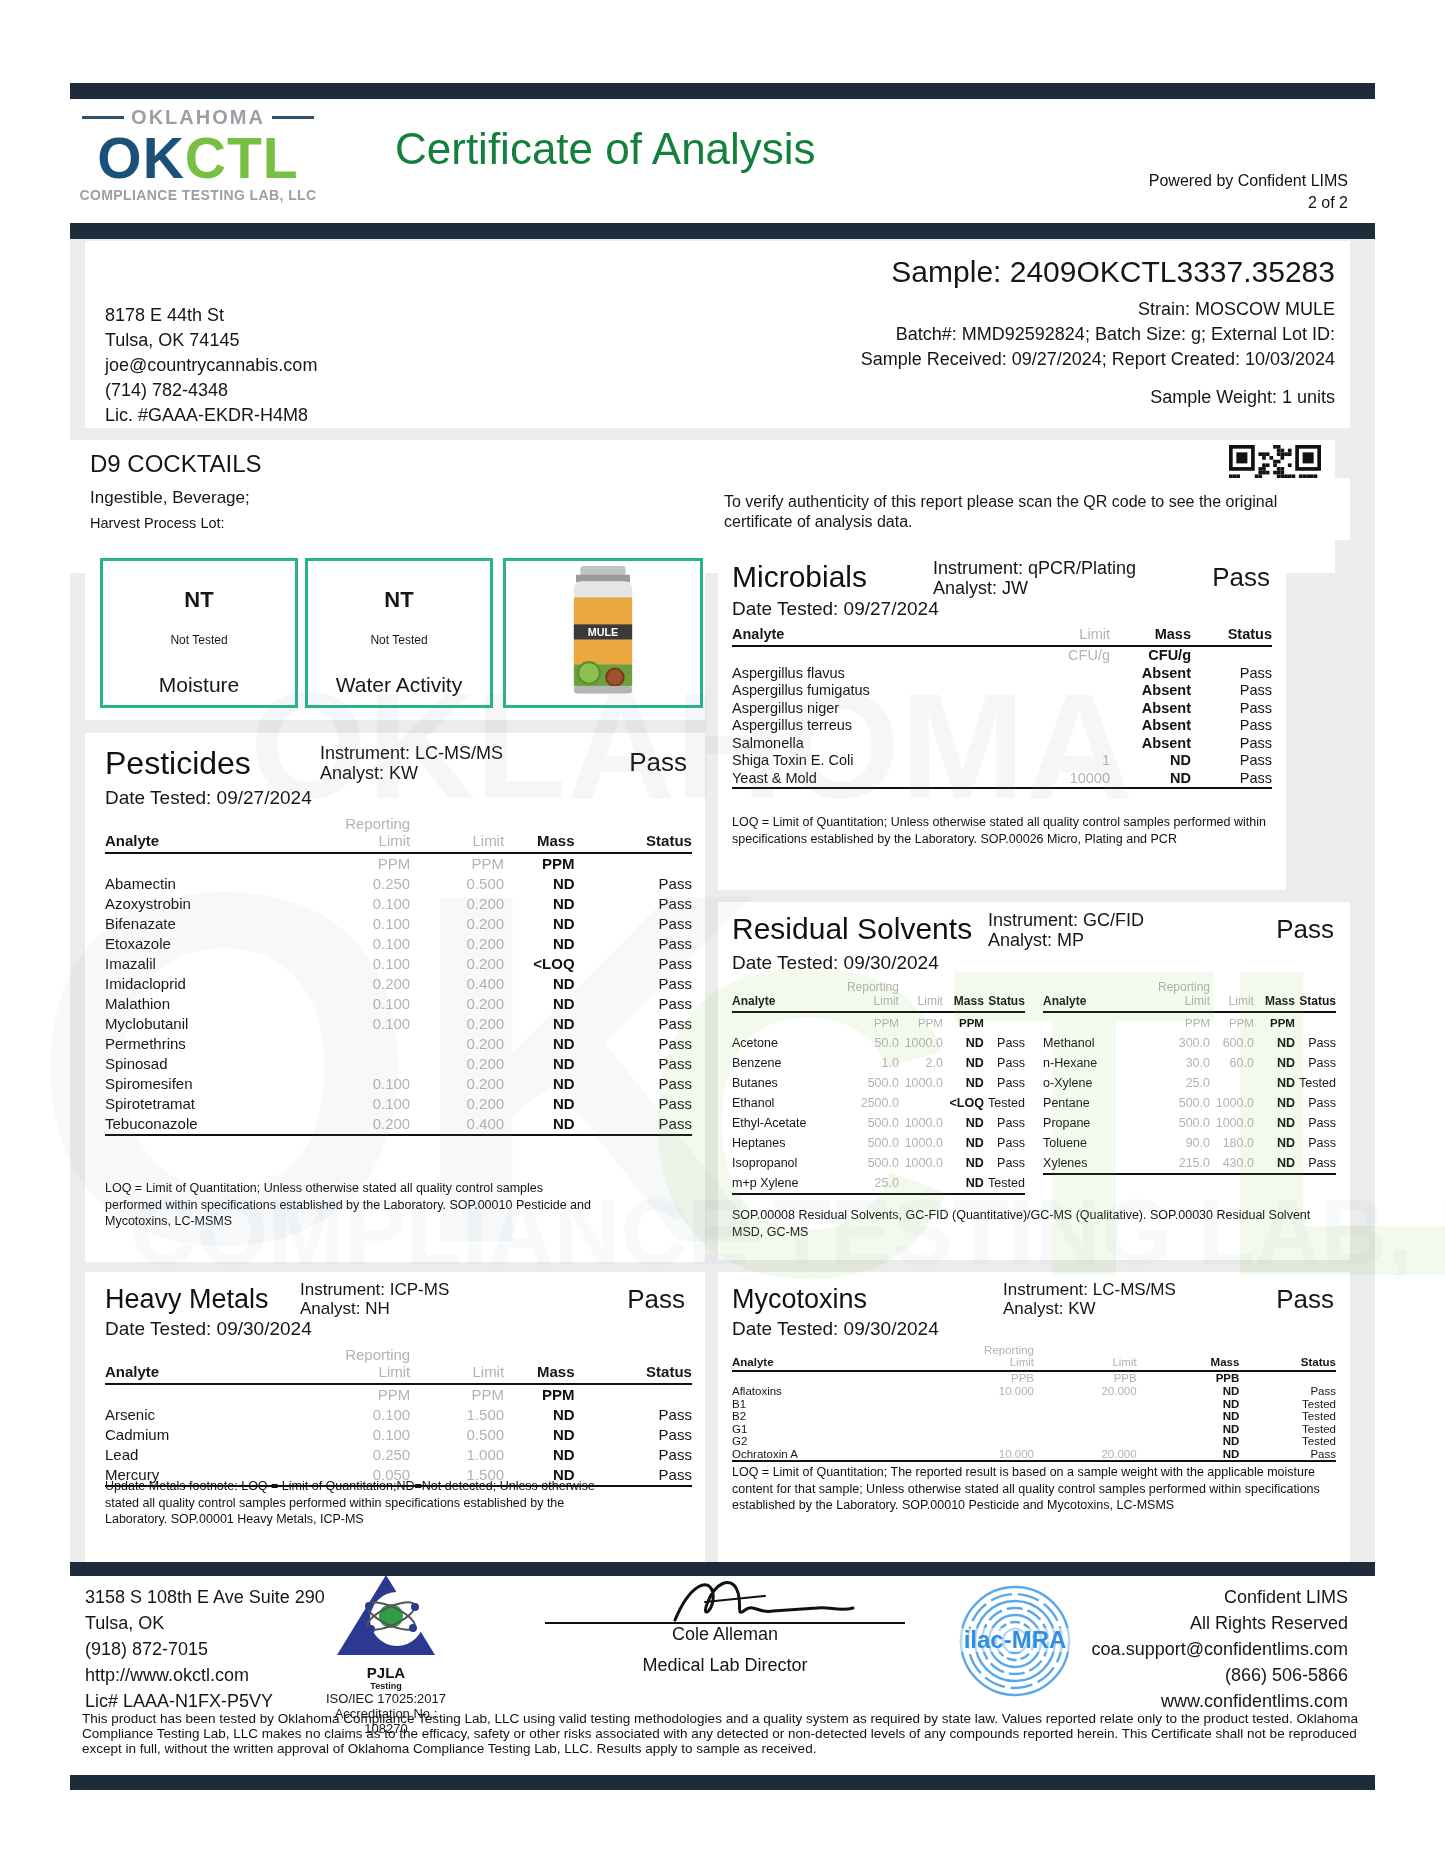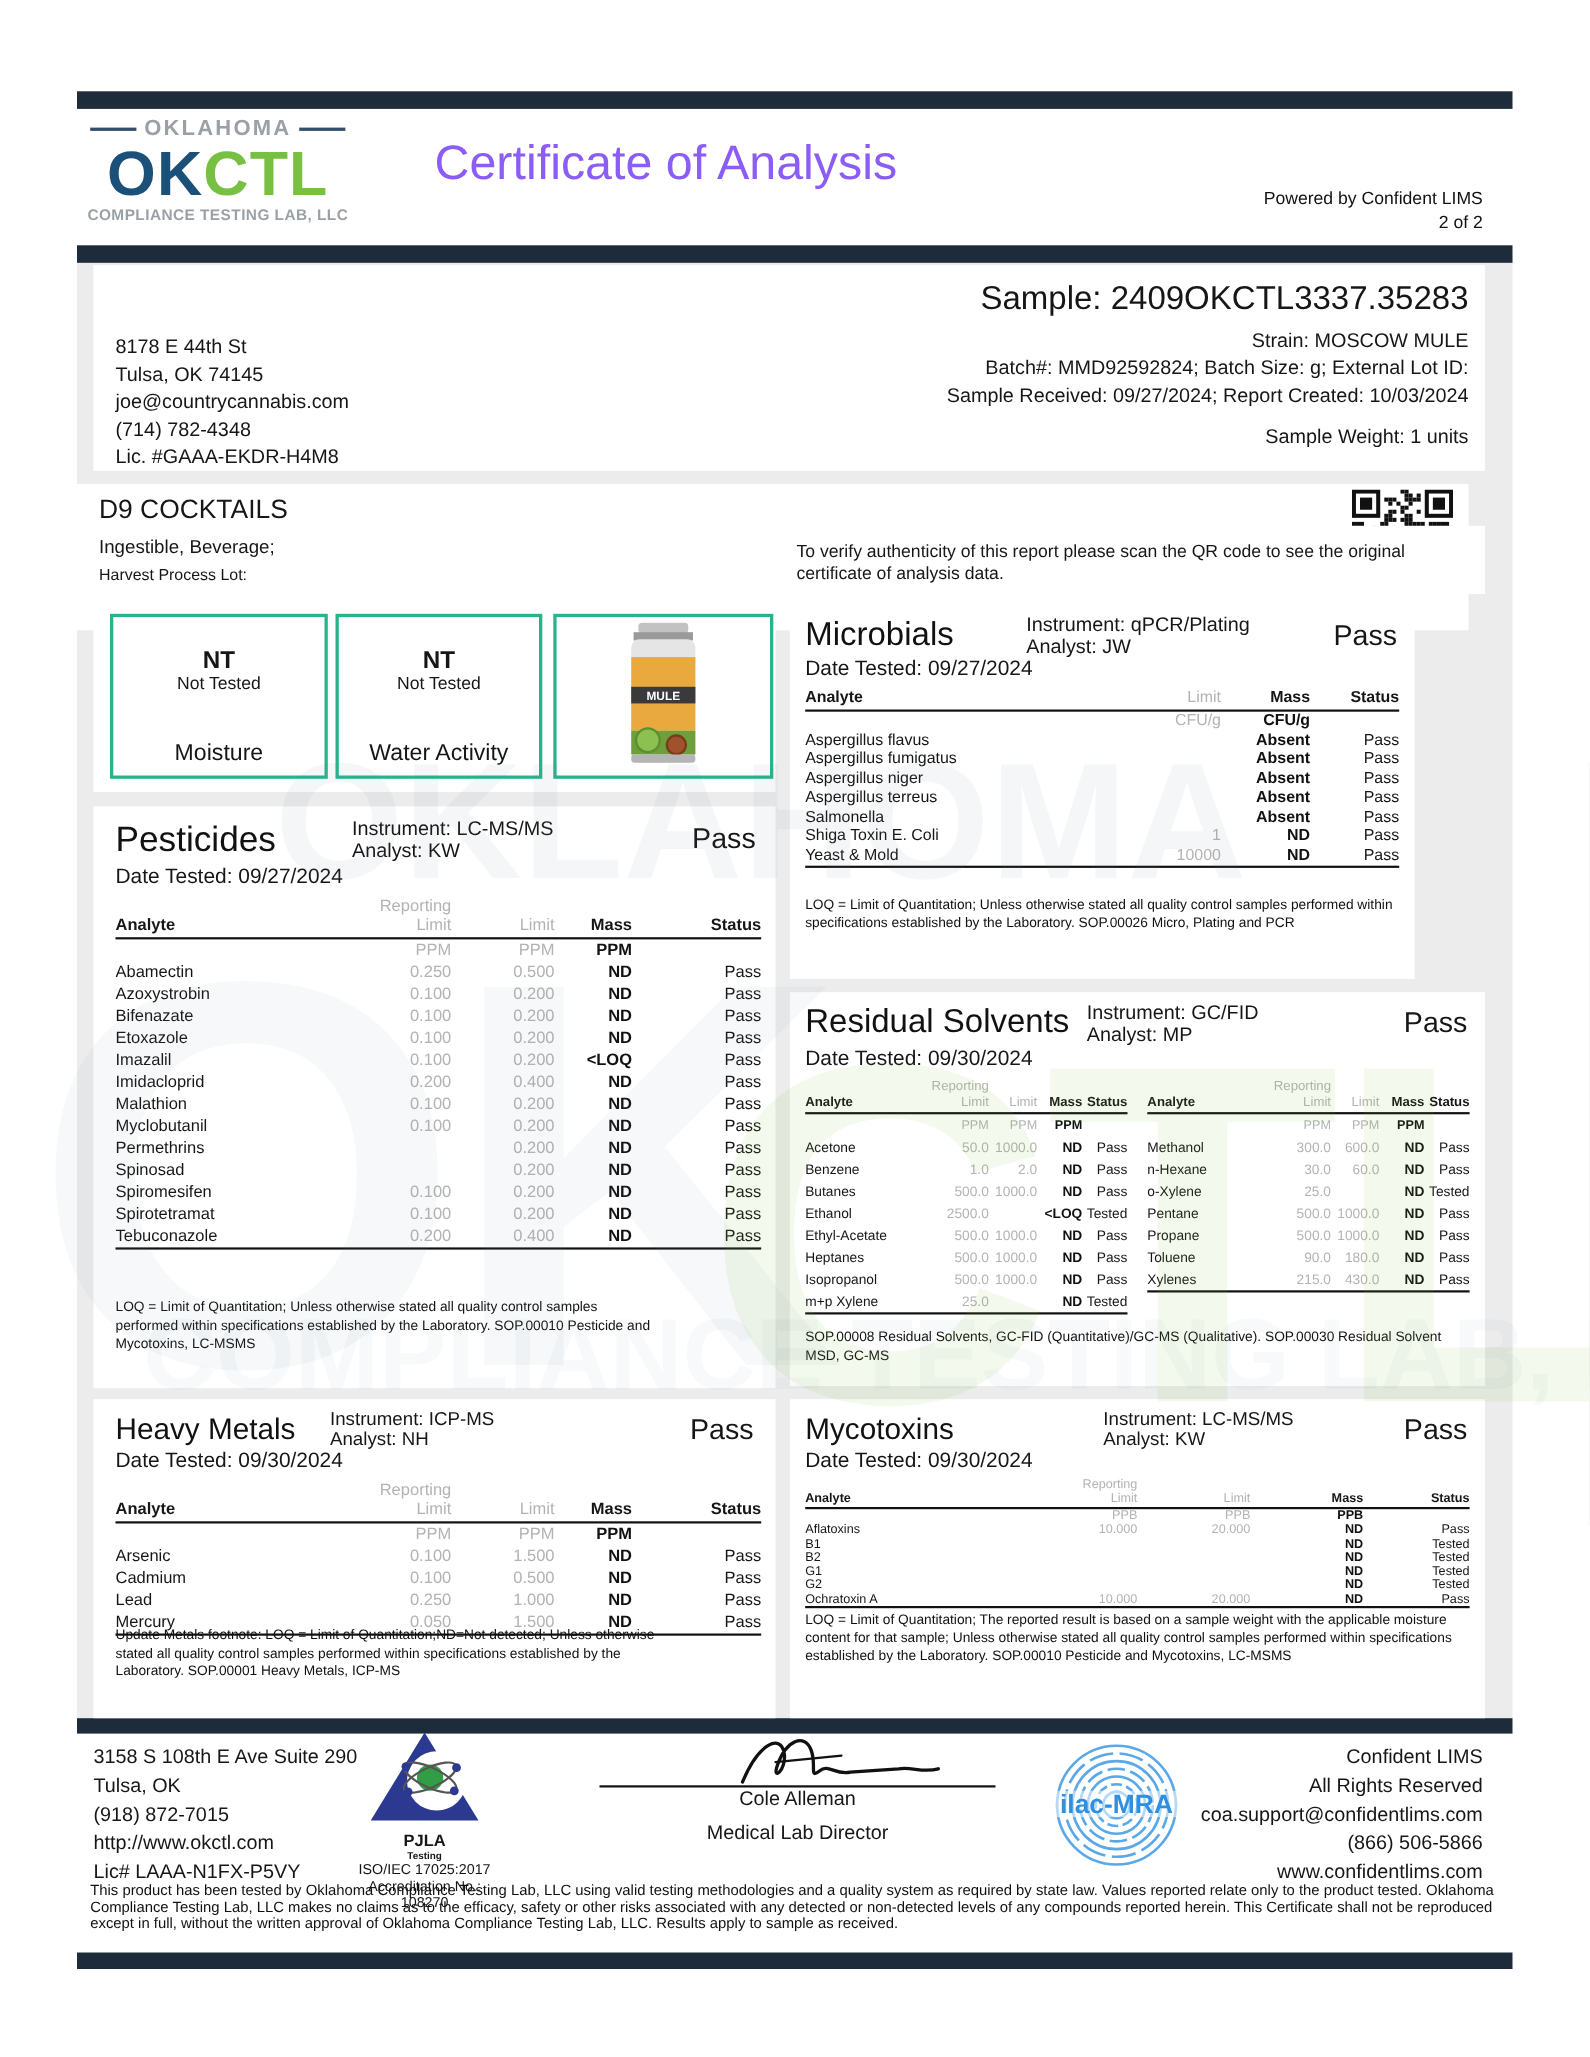--- a/index.html
+++ b/index.html
@@ -13,21 +13,21 @@
   #main-bg{position:absolute;left:70px;top:239px;width:1305px;height:1323px;background:#ececec}
   .card{position:absolute;background:#fff}
 
   
   #logo{position:absolute;left:70px;top:106px;width:256px;text-align:center}
   .logo-row1{display:flex;align-items:center;justify-content:center;gap:7px;color:#9aa0a6;font-weight:700;font-size:20px;letter-spacing:2px}
   .logo-row1 .rule{width:42px;height:3px;background:#33506b}
   .logo-main{font-size:57px;font-weight:800;letter-spacing:1px;line-height:58px}
   .logo-ok{color:#1b5078}.logo-ctl{color:#77c043}
   .logo-sub{font-size:14px;font-weight:700;color:#9aa0a6;letter-spacing:.4px}
-  #doc-title{position:absolute;left:395px;top:124px;font-size:44px;color:#8b5cf6}
+  #doc-title{position:absolute;left:395px;top:124px;font-size:44px;color:#15803d}
   #powered{position:absolute;left:1040px;top:170px;width:308px;text-align:right;font-size:16px;line-height:22px;color:#111}
 
   
   #client-card{left:85px;top:241px;width:1265px;height:187px}
   .client-name{position:absolute;left:20px;top:14px;font-size:30px;white-space:nowrap}
   .client-lines{position:absolute;left:20px;top:62px;font-size:18px;line-height:25px}
   .sample-block{position:absolute;right:15px;top:14px;text-align:right}
   .sample-id{font-size:30px;white-space:nowrap}
   .sample-lines{font-size:18px;line-height:25px;margin-top:8px}
   .sample-weight{font-size:18px;margin-top:15px}
@@ -37,21 +37,21 @@
   .product-name{position:absolute;left:20px;top:10px;font-size:24px}
   .product-type{position:absolute;left:20px;top:48px;font-size:17px}
   .product-harvest{position:absolute;left:20px;top:75px;font-size:14.5px}
   .qr-note{position:absolute;left:638px;top:50px;width:580px;font-size:16px;line-height:20px}
   .qr-box{position:absolute;right:14px;top:5px;width:92px;height:92px}
 
   
   #nt-card{left:85px;top:552px;width:620px;height:168px}
   .nt-box{position:absolute;top:6px;height:150px;border:3px solid #29b38c;background:#fff;text-align:center}
   .nt-code{margin-top:26px;font-size:22px;font-weight:700}
-  .nt-sub{margin-top:0;font-size:16px}
+  .nt-sub{margin-top:20px;font-size:12px}
   .nt-label{position:absolute;bottom:8px;width:100%;font-size:21px}
   #nt-box-3{display:flex;align-items:center;justify-content:center}
 
   
   .panel-title{position:absolute;color:#111}
   .inst{position:absolute;font-size:18px;line-height:20px}
   .pass{position:absolute;font-size:26px}
   .pdate{position:absolute;font-size:19px}
   .tbl{position:absolute}
   .thead,.tunits,.trow{display:grid}

